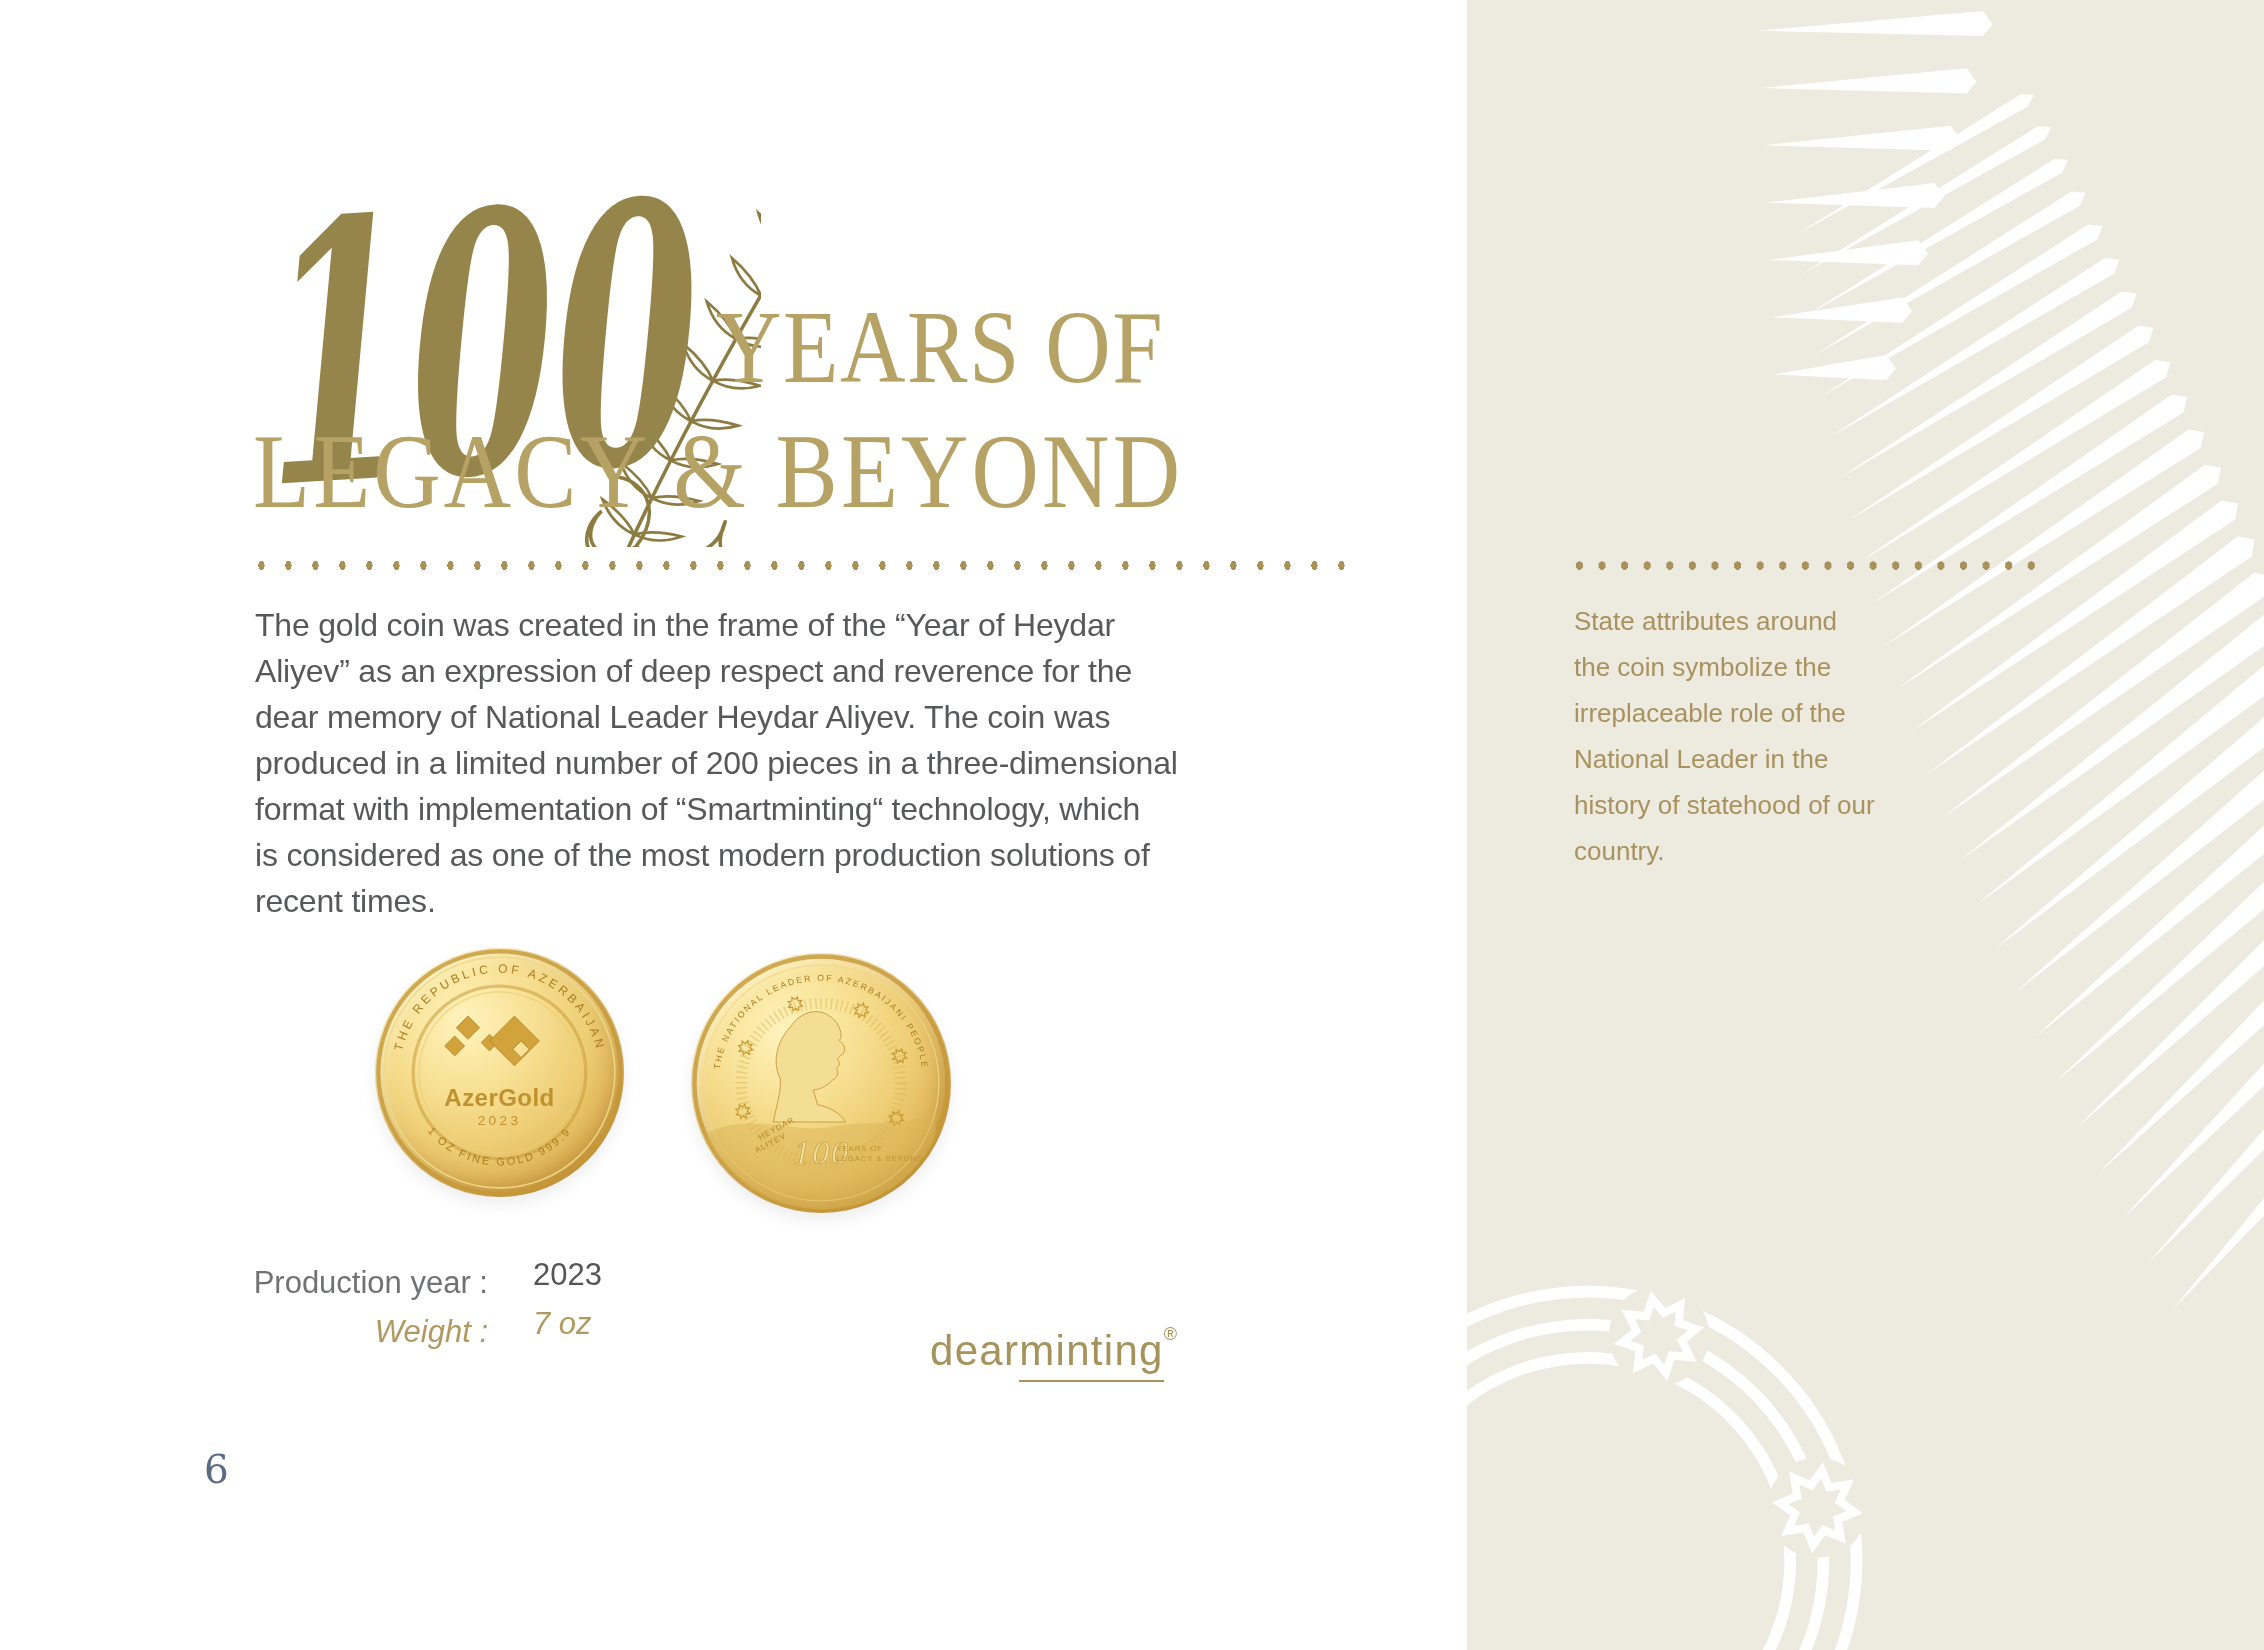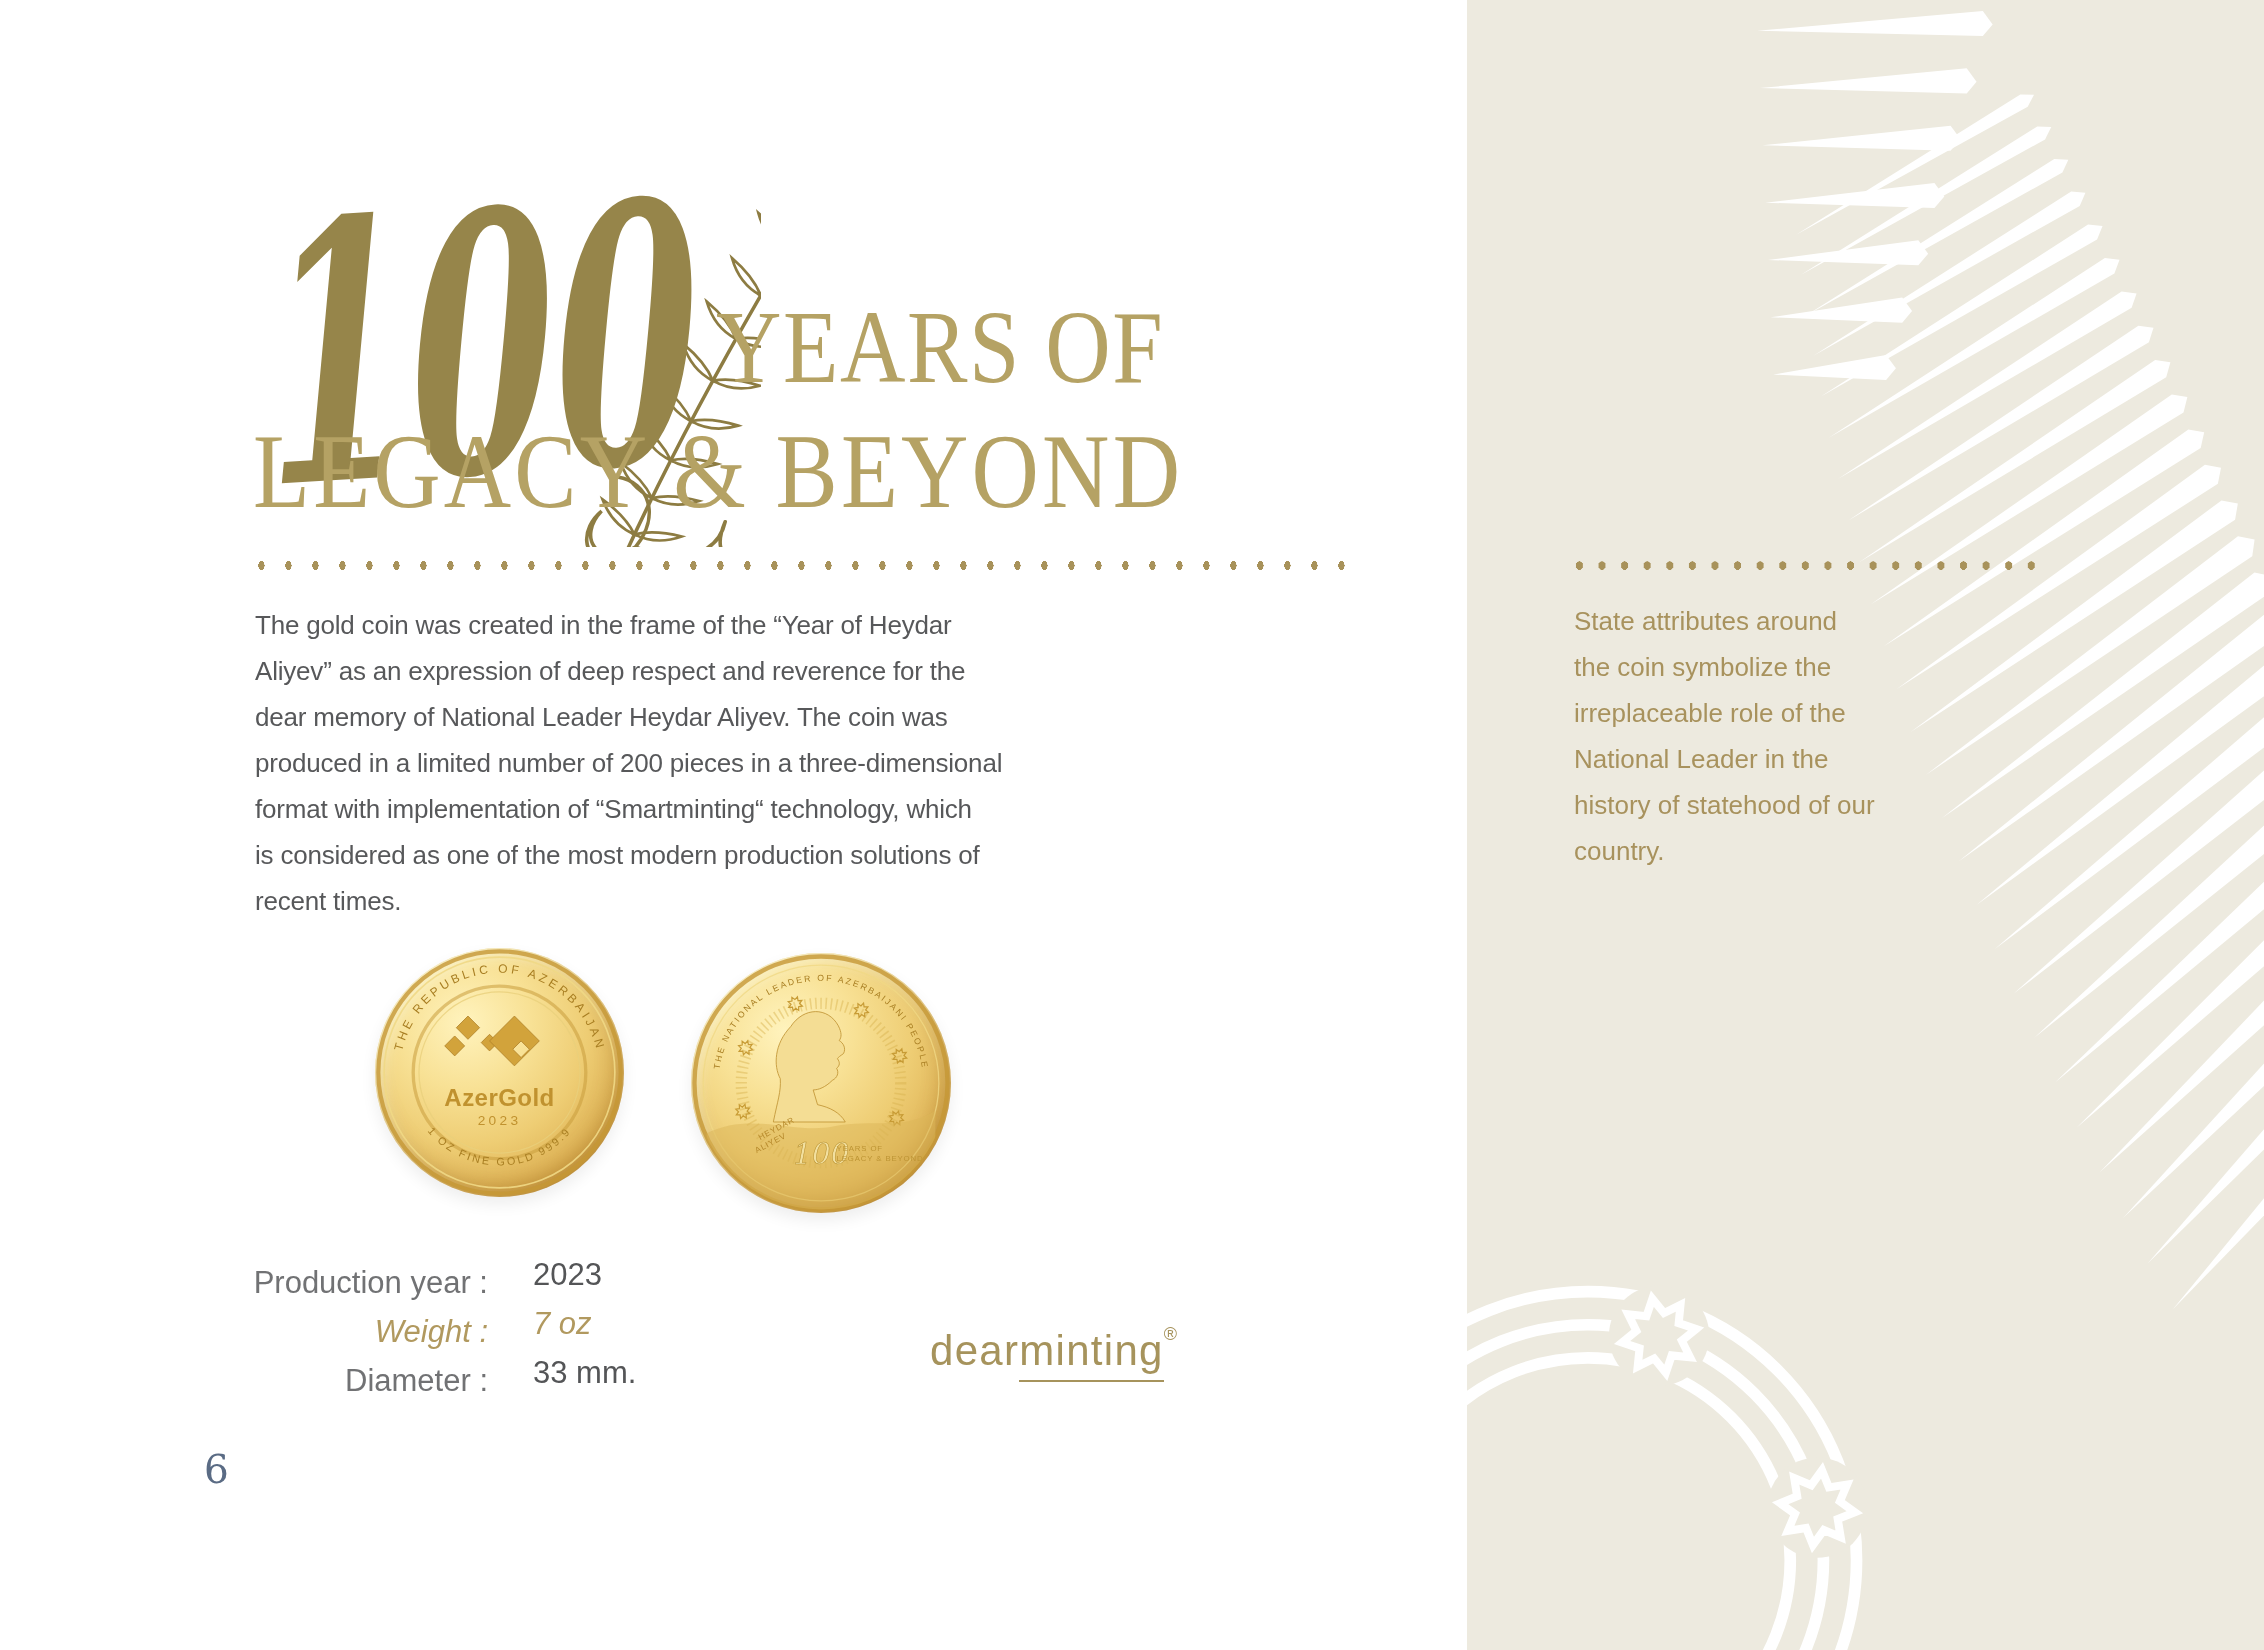--- a/index.html
+++ b/index.html
@@ -20,21 +20,21 @@
   
   .dots{position:absolute;height:12.5px;background-repeat:repeat-x;}
   .dots-left{left:256px;top:559px;width:1109px;
     background-image:radial-gradient(3.2px 4.5px at 5.4px 6.3px,#a8925a 97%,transparent 100%);
     background-size:27px 12.5px;}
   .dots-right{left:1574px;top:559px;width:476px;
     background-image:radial-gradient(3.6px 4.1px at 5.4px 6.3px,#a8925a 97%,transparent 100%);
     background-size:22.6px 12.5px;}
   
   .intro{position:absolute;left:255px;top:602px;width:1164px;margin:0;white-space:pre-line;
-         font-size:26px;line-height:46px;color:#57585a;letter-spacing:-0.2px;}
+         font-size:32px;line-height:46px;color:#57585a;letter-spacing:-0.2px;}
   .note{position:absolute;left:1574px;top:598px;width:519px;margin:0;white-space:pre-line;
         font-size:26px;line-height:46px;color:#a8925d;}
   
   .coin{position:absolute;border-radius:50%;
         background:radial-gradient(circle at 36% 30%,#fff3bd 0%,#f8e195 28%,#eecd74 52%,#ddb052 75%,#c6953a 92%,#b9882f 100%);
         box-shadow:inset -5.4px -9px 21.5px rgba(120,70,0,.35),inset 5.4px 7.2px 16px rgba(255,255,230,.8),0 7.2px 16px rgba(0,0,0,.07);}
   .coin svg{display:block;width:100%;height:100%;}
   .coin-obverse{left:375px;top:948px;width:249px;height:249px;}
   .coin-reverse{left:691px;top:953px;width:260px;height:260px;}
   .legend{fill:#a87e22;font-family:"Liberation Sans",sans-serif;}
@@ -217,24 +217,20 @@
 
   <div class="specs">
     <div class="srow">
       <span class="slabel">Production year :</span>
       <span class="svalue">2023</span>
     </div>
     <div class="srow gold">
       <span class="slabel">Weight :</span>
       <span class="svalue">7 oz</span>
     </div>
-    <div class="srow">
-      <span class="slabel">Diameter :</span>
-      <span class="svalue">33 mm.</span>
-    </div>
   </div>
 
   <div class="smartminting"><span class="sm-a">dear</span><span class="sm-b">minting</span><sup class="sm-r">®</sup></div>
 
   <div class="pagenum">6</div>
 
 </div>
 
 
 </body></html>

